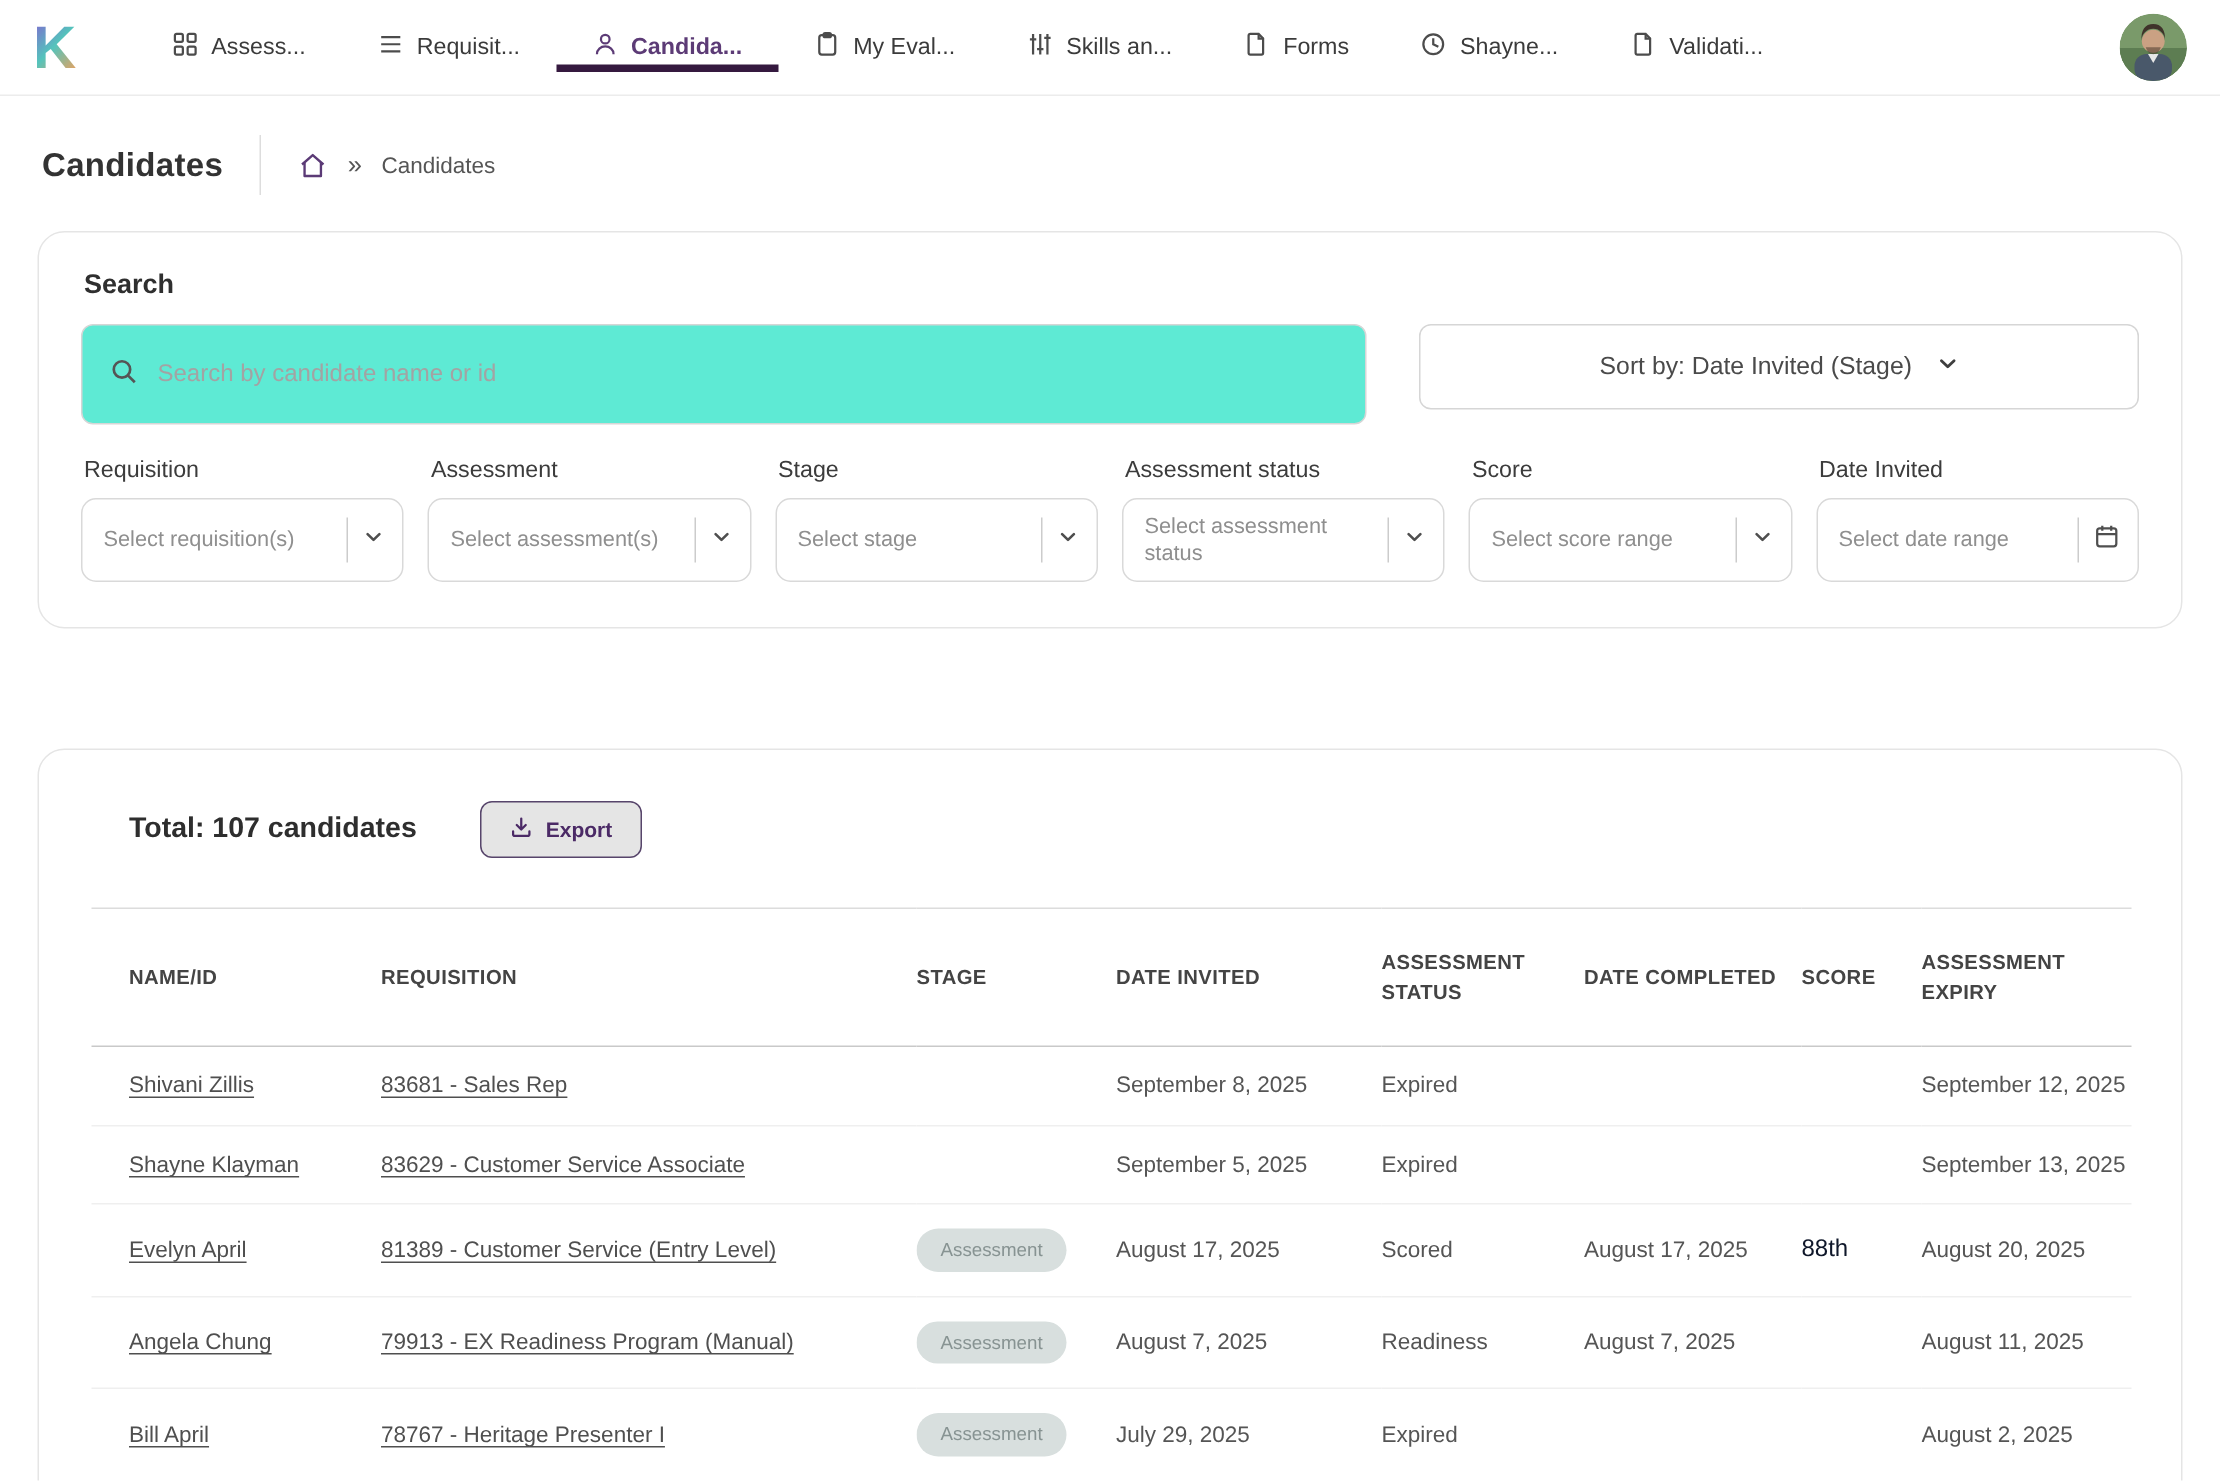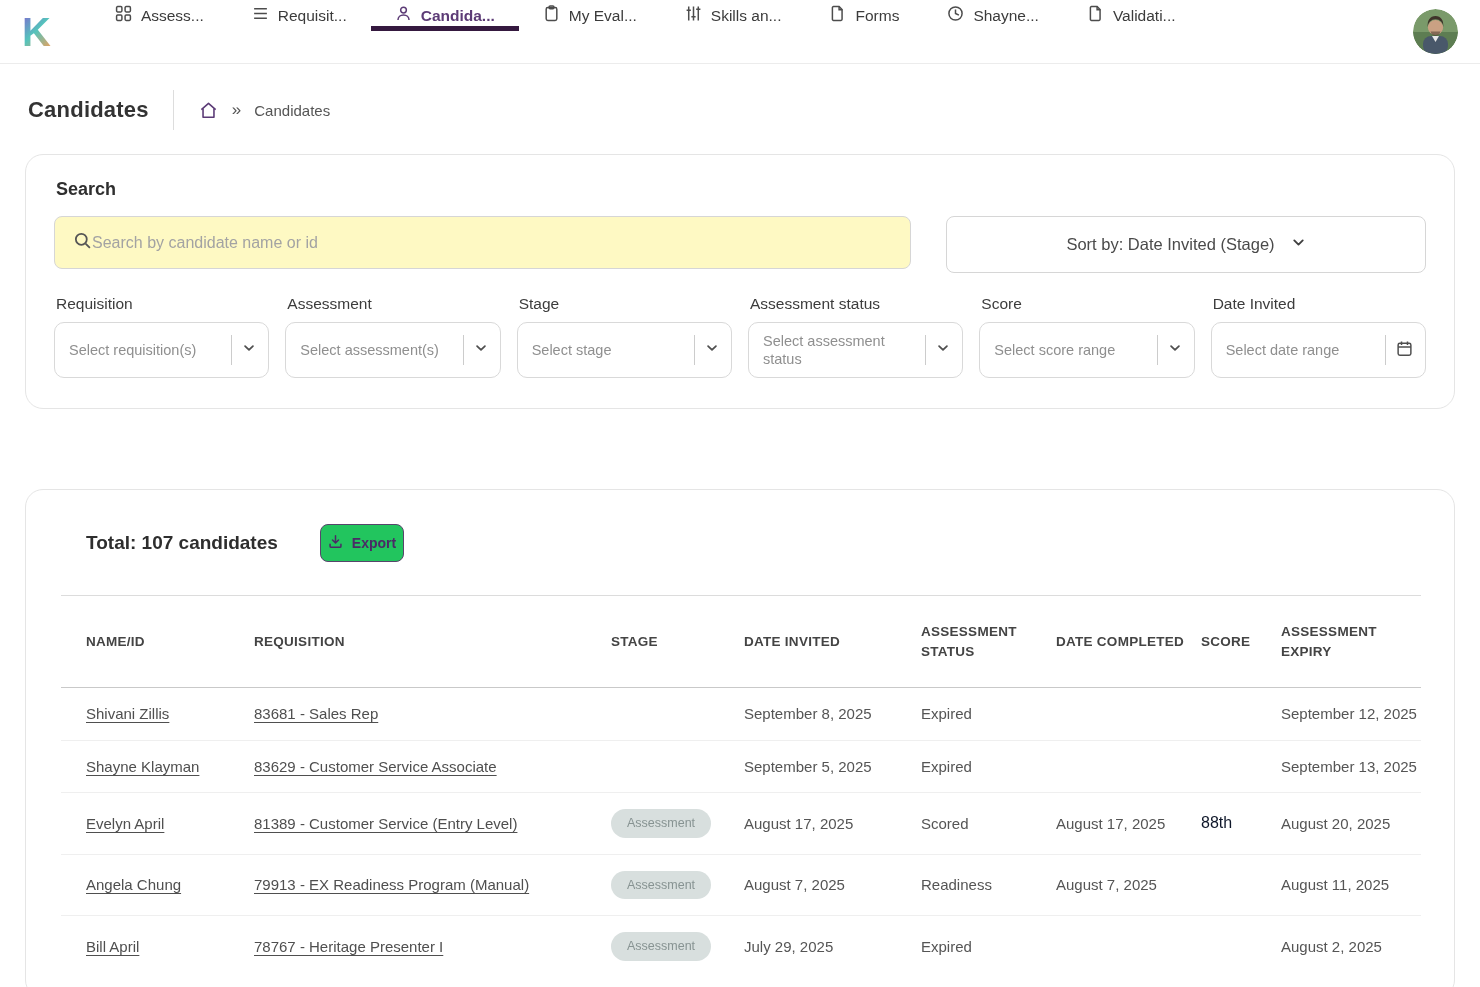--- a/index.html
+++ b/index.html
@@ -17,21 +17,21 @@
     height:64px; padding:0 22px;
     background:#fff; border-bottom:1px solid #ececec;
   }
   .logo-wrap { display:flex; align-items:center; }
   .logo {
     font-size:40px; font-weight:800; line-height:1;
     background:linear-gradient(135deg,#7e6bd0 5%,#54c4bc 48%,#f0a05a 95%);
     -webkit-background-clip:text; background-clip:text;
     color:transparent;
   }
-  .nav-items { display:flex; align-items:flex-start; margin-left:40px; }
+  .nav-items { display:flex; align-items:center; margin-left:40px; }
   .nav-item {
     display:flex; align-items:center; gap:9px;
     padding:0 24px; cursor:pointer;
     color:#3b3b3b; font-size:15.5px;
     border-bottom:5px solid transparent; border-top:5px solid transparent;
     white-space:nowrap;
   }
   .nav-item svg { color:#4c4c4c; flex:none; }
   .nav-item.active { color:#5c3b76; font-weight:600; border-bottom-color:#35193f; }
   .nav-item.active svg { color:#5c3b76; }
@@ -54,23 +54,23 @@
     margin:0 25px; background:#fff;
     border:1px solid #e5e5e5; border-radius:18px;
   }
   .search-card { padding:24px 28px 30px; }
   .results-card { margin-top:80px; padding:34px 35px 20px; min-height:505px; }
 
   .search-label { font-size:18px; font-weight:700; color:#2f2f2f; margin-left:2px; }
 
   .search-row { display:flex; gap:35px; margin-top:16px; }
   .search-box {
-    flex:1; display:flex; align-items:center; 
-    height:53px; border:1px solid #d6d6d6; border-radius:8px;
-    padding:0 18px; background:#fef9c3;
+    flex:1; display:flex; align-items:center; gap:13px;
+    height:67px; border:1px solid #d6d6d6; border-radius:8px;
+    padding:0 18px; background:#5eead4;
   }
   .search-box svg { color:#555; flex:none; }
   .search-box input {
     flex:1; border:none; outline:none;
     font-size:16px; color:#333; font-family:inherit; background:transparent;
   }
   .search-box input::placeholder { color:#a3a3a3; }
 
   .sort-btn {
     width:480px; height:57px; flex:none;
@@ -90,23 +90,23 @@
   }
   .filter-ph { flex:1; color:#8f8f8f; font-size:14.5px; line-height:1.25; overflow:hidden; }
   .filter-sep { width:1px; height:30px; background:#ccc; margin:0 10px; flex:none; }
   .filter-field svg { color:#4f4f4f; flex:none; }
 
   
   .total-row { display:flex; align-items:center; gap:42px; padding-left:25px; }
   .total-label { font-size:19px; font-weight:700; color:#2e2e2e; }
   .export-btn {
     display:inline-flex; align-items:center; gap:9px;
-    border:1.5px solid #57456b; border-radius:8px; background:#22c55e;
+    border:1.5px solid #57456b; border-radius:8px; background:#e5e5e5;
     color:#4b2a66; font-size:14px; font-weight:600; font-family:inherit;
-    padding:9px 7px; cursor:pointer;
+    padding:9px 19px; cursor:pointer;
   }
   .export-btn svg { color:#4b2a66; }
 
   table { width:100%; border-collapse:collapse; table-layout:fixed; margin-top:33px; }
   thead tr { border-top:1px solid #dcdcdc; border-bottom:1px solid #c9c9c9; }
   th {
     text-align:left; font-size:13.5px; font-weight:700; color:#444;
     letter-spacing:.02em; padding:26px 10px 26px 0; vertical-align:middle;
     line-height:1.45;
   }

